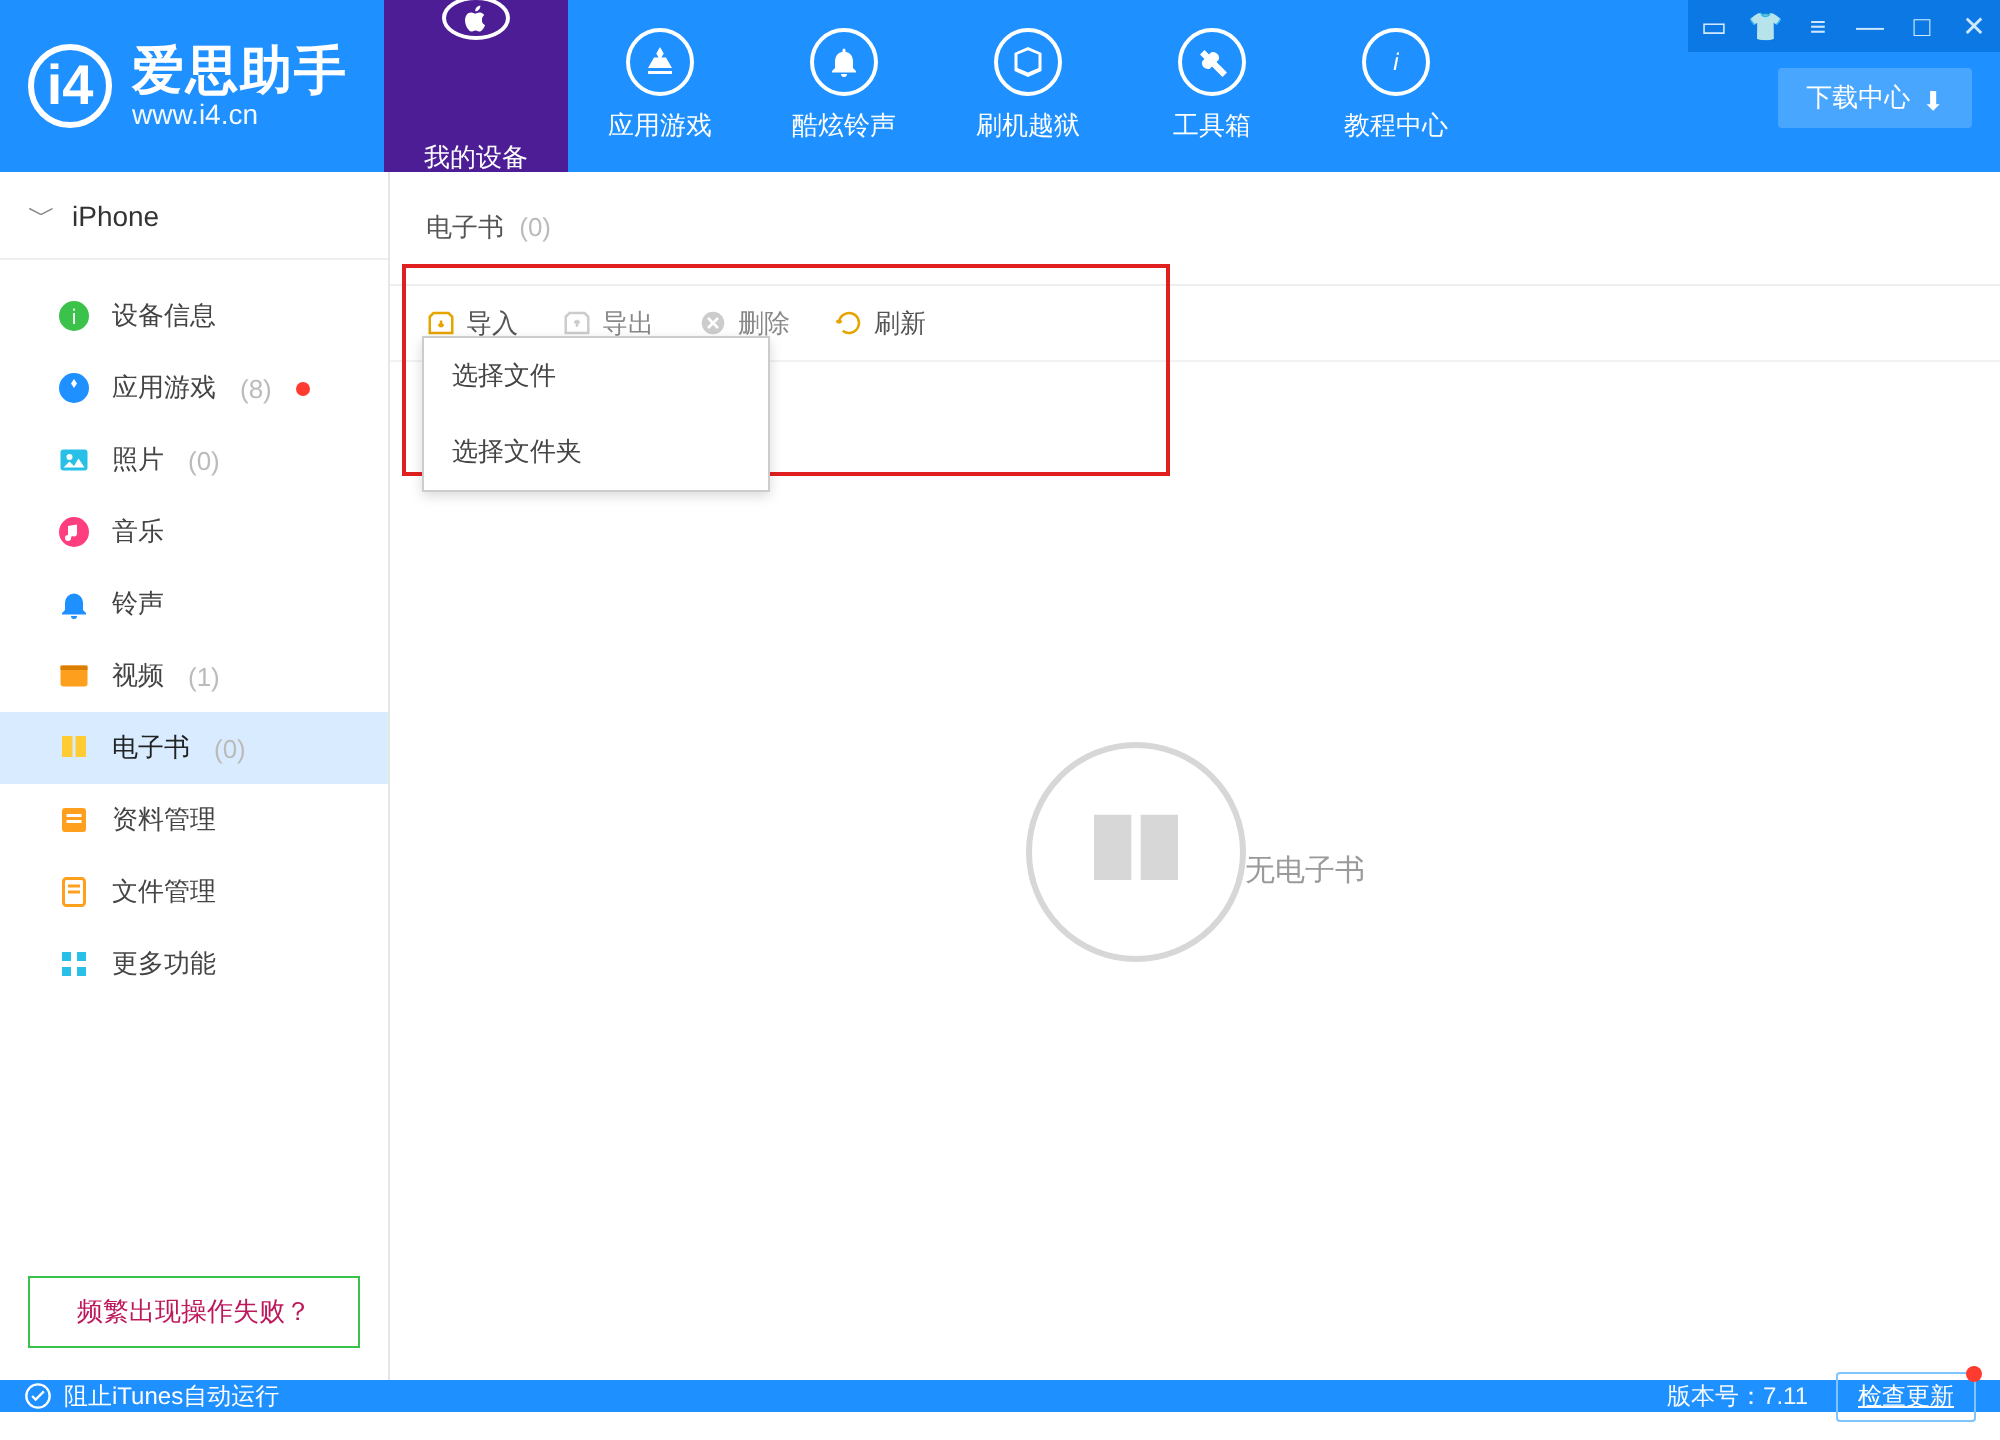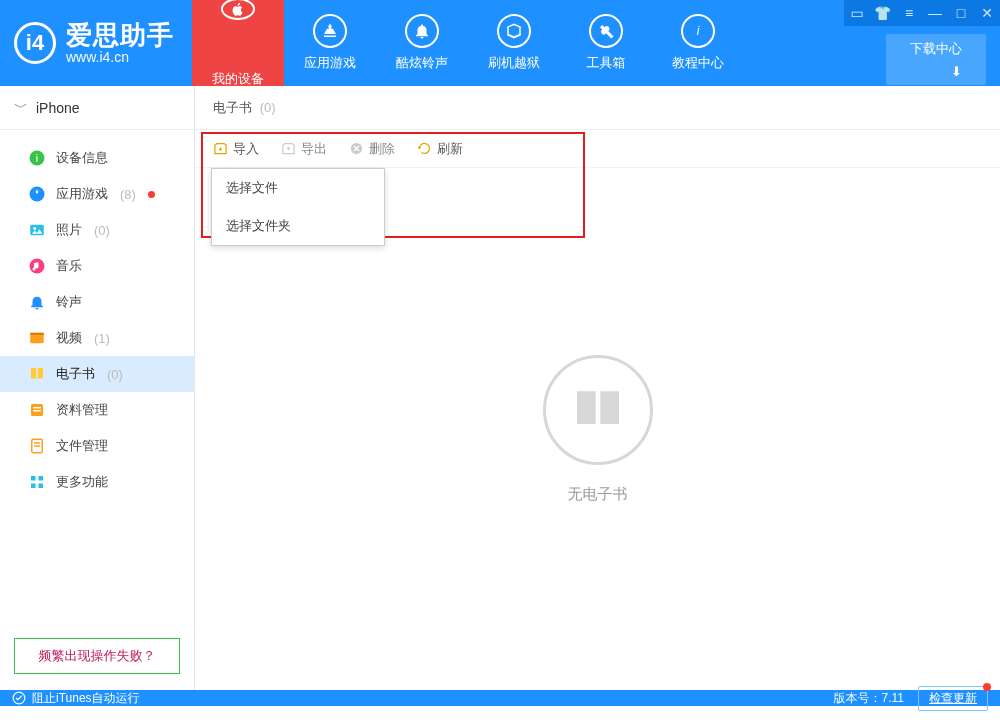--- a/index.html
+++ b/index.html
@@ -1,66 +1,66 @@
 <!DOCTYPE html>
 <html><head>
 <meta charset="utf-8">
 <style>
 * { margin: 0; padding: 0; box-sizing: border-box; font-family: "Microsoft YaHei", Arial, sans-serif; }
 html, body { width: 1000px; height: 720px; overflow: hidden; background: #fff; }
 
 
 .header { height: 86px; background: #1e90ff; display: flex; align-items: stretch; color: #fff; position: relative; }
 .logo-block { display: flex; align-items: center; padding: 0 18px 0 14px; }
-.logo-mark { width: 42px; height: 42px; border: 3px solid #fff; border-radius: 50%; display: flex; align-items: center; justify-content: center; font-size: 22px; font-weight: 700; color: #fff; }
+.logo-mark { width: 42px; height: 42px; border: 3px solid #fff; border-radius: 50%; display: flex; align-items: center; justify-content: center; font-size: 28px; font-weight: 700; color: #fff; }
 .logo-text { margin-left: 10px; line-height: 1.1; }
 .logo-text .cn { font-size: 26px; font-weight: 700; letter-spacing: 1px; }
 .logo-text .url { font-size: 14px; opacity: .95; }
 
 .nav { display: flex; }
 .nav-item { width: 92px; display: flex; flex-direction: column; align-items: center; justify-content: center; cursor: pointer; font-size: 13px; }
-.nav-item.active { background: #ef4444; gap: 44px; }
+.nav-item.active { background: #4c1d95; gap: 44px; }
 .nav-icon { width: 34px; height: 34px; border: 2.5px solid #fff; border-radius: 50%; display: flex; align-items: center; justify-content: center; margin-bottom: 6px; }
 .nav-icon svg { width: 18px; height: 18px; fill: #fff; }
 
 .win-ctrl { position: absolute; top: 0; right: 0; height: 26px; display: flex; align-items: center; background: #0b78e3; }
 .win-ctrl span { width: 26px; text-align: center; font-size: 14px; cursor: pointer; color: #cfe8ff; }
-.dl-btn { position: absolute; top: 34px; right: 14px; background: #48a6ff; color: #fff; font-size: 13px; padding: 6px 24px; border-radius: 2px; cursor: pointer; display: flex; align-items: flex-end; gap: 6px; flex-direction: column; }
+.dl-btn { position: absolute; top: 34px; right: 14px; background: #48a6ff; color: #fff; font-size: 13px; padding: 6px 14px; border-radius: 2px; cursor: pointer; display: flex; align-items: flex-end; gap: 6px; }
 
 
 .body { display: flex; height: calc(720px - 86px - 30px); }
 
 .sidebar { width: 195px; border-right: 1px solid #e6e6e6; display: flex; flex-direction: column; }
 .device-row { height: 44px; display: flex; align-items: center; padding-left: 14px; font-size: 14px; color: #333; border-bottom: 1px solid #eee; cursor: pointer; }
 .device-row .chev { margin-right: 8px; color: #888; }
 
 .side-list { flex: 1; padding-top: 10px; overflow: auto; }
 .side-item { height: 36px; display: flex; align-items: center; padding-left: 28px; font-size: 13px; color: #444; cursor: pointer; gap: 10px; position: relative; }
 .side-item.active { background: #d9ecff; color: #222; }
 .side-item .cnt { color: #bbb; margin-left: 2px; }
 .side-item .dot { width: 7px; height: 7px; background: #ff3b30; border-radius: 50%; margin-left: 2px; }
 .sic { width: 18px; height: 18px; display: flex; align-items: center; justify-content: center; }
 .sic svg { width: 18px; height: 18px; }
 
 .help-btn { margin: 0 14px 16px; border: 1px solid #3bc24a; color: #be185d; font-size: 13px; text-align: center; padding: 8px 0; cursor: pointer; }
 
 
 .main { flex: 1; display: flex; flex-direction: column; position: relative; }
-.tabbar { height: 44px; border-bottom: 1px solid #eee; display: flex; align-items: center; padding-left: 18px; font-size: 13px; color: #555; }
+.tabbar { height: 57px; border-bottom: 1px solid #eee; display: flex; align-items: center; padding-left: 18px; font-size: 13px; color: #555; }
 .toolbar { height: 38px; display: flex; align-items: center; padding-left: 18px; gap: 22px; font-size: 13px; color: #888; border-bottom: 1px solid #f2f2f2; }
 .tbtn { display: flex; align-items: center; gap: 5px; cursor: pointer; }
 .tbtn.enabled { color: #555; }
 .tbtn svg { width: 15px; height: 15px; }
 
 .highlight-box { position: absolute; left: 6px; top: 46px; width: 384px; height: 106px; border: 2px solid #e02020; pointer-events: none; }
 
 .dropdown { position: absolute; left: 16px; top: 82px; width: 174px; background: #fff; border: 1px solid #ccc; box-shadow: 0 2px 6px rgba(0,0,0,.15); font-size: 13px; }
 .dropdown div { padding: 10px 14px; cursor: pointer; color: #444; }
 
-.empty { flex: 1; display: flex; flex-direction: column; align-items: center; justify-content: center; color: #9a9a9a; }
+.empty { flex: 1; display: flex; flex-direction: row; align-items: center; justify-content: center; color: #9a9a9a; }
 .empty-circle { width: 110px; height: 110px; border: 3px solid #d7d7d7; border-radius: 50%; display: flex; align-items: center; justify-content: center; margin-bottom: 20px; }
 .empty-circle svg { width: 56px; height: 56px; fill: #d7d7d7; }
 .empty-text { font-size: 15px; }
 
 
 .footer { height: 16px; background: #1e90ff; color: #fff; display: flex; align-items: center; font-size: 12px; padding: 0 12px; }
 .footer .left { display: flex; align-items: center; gap: 6px; cursor: pointer; }
 .footer .spacer { flex: 1; }
 .footer .ver { margin-right: 14px; opacity: .95; }
 .update-btn { border: 1px solid #7ec4ff; padding: 3px 10px; border-radius: 2px; cursor: pointer; position: relative; text-decoration: underline; }

